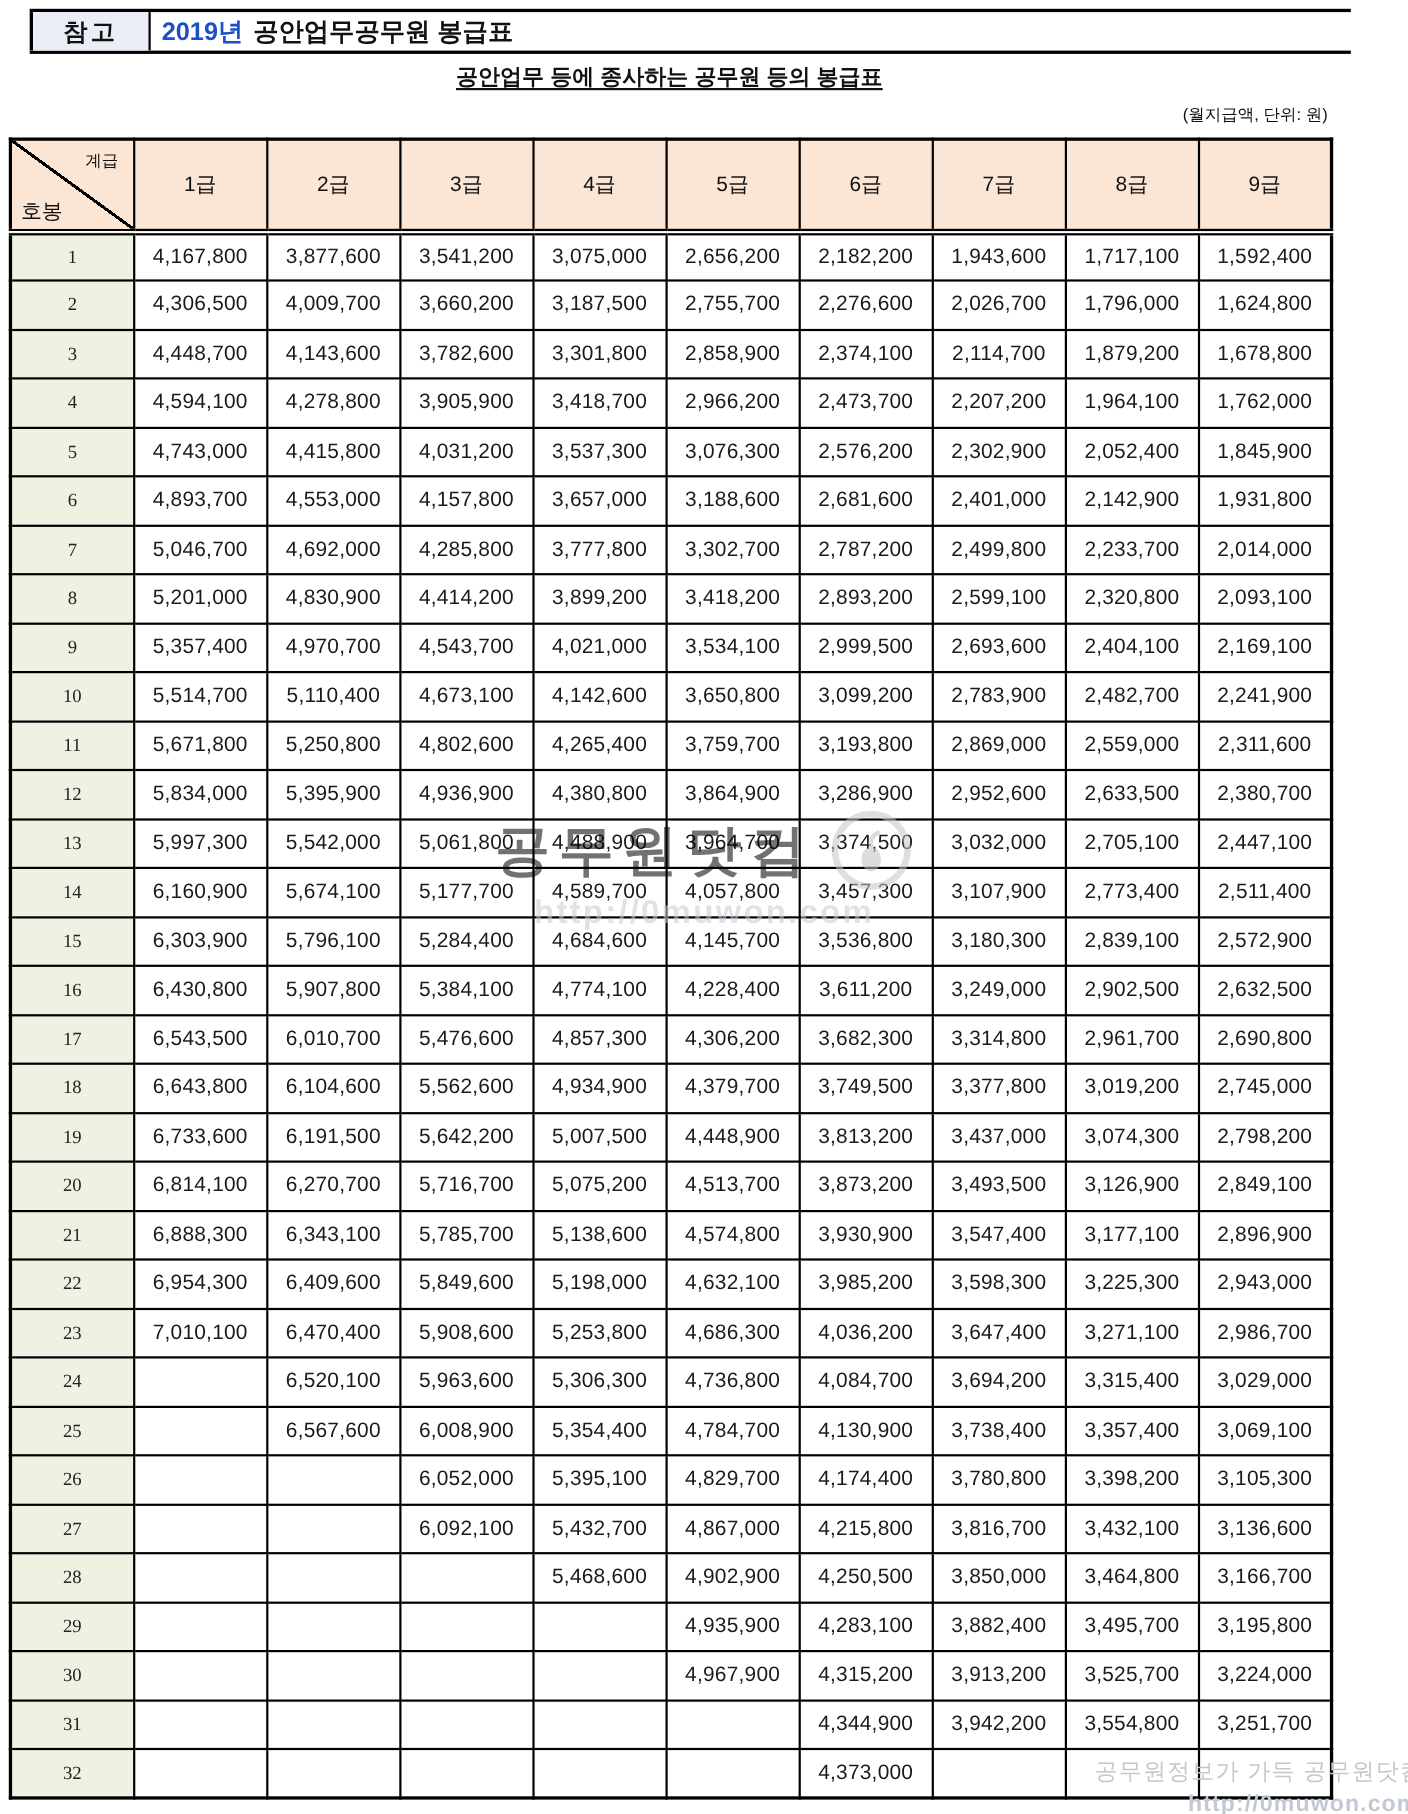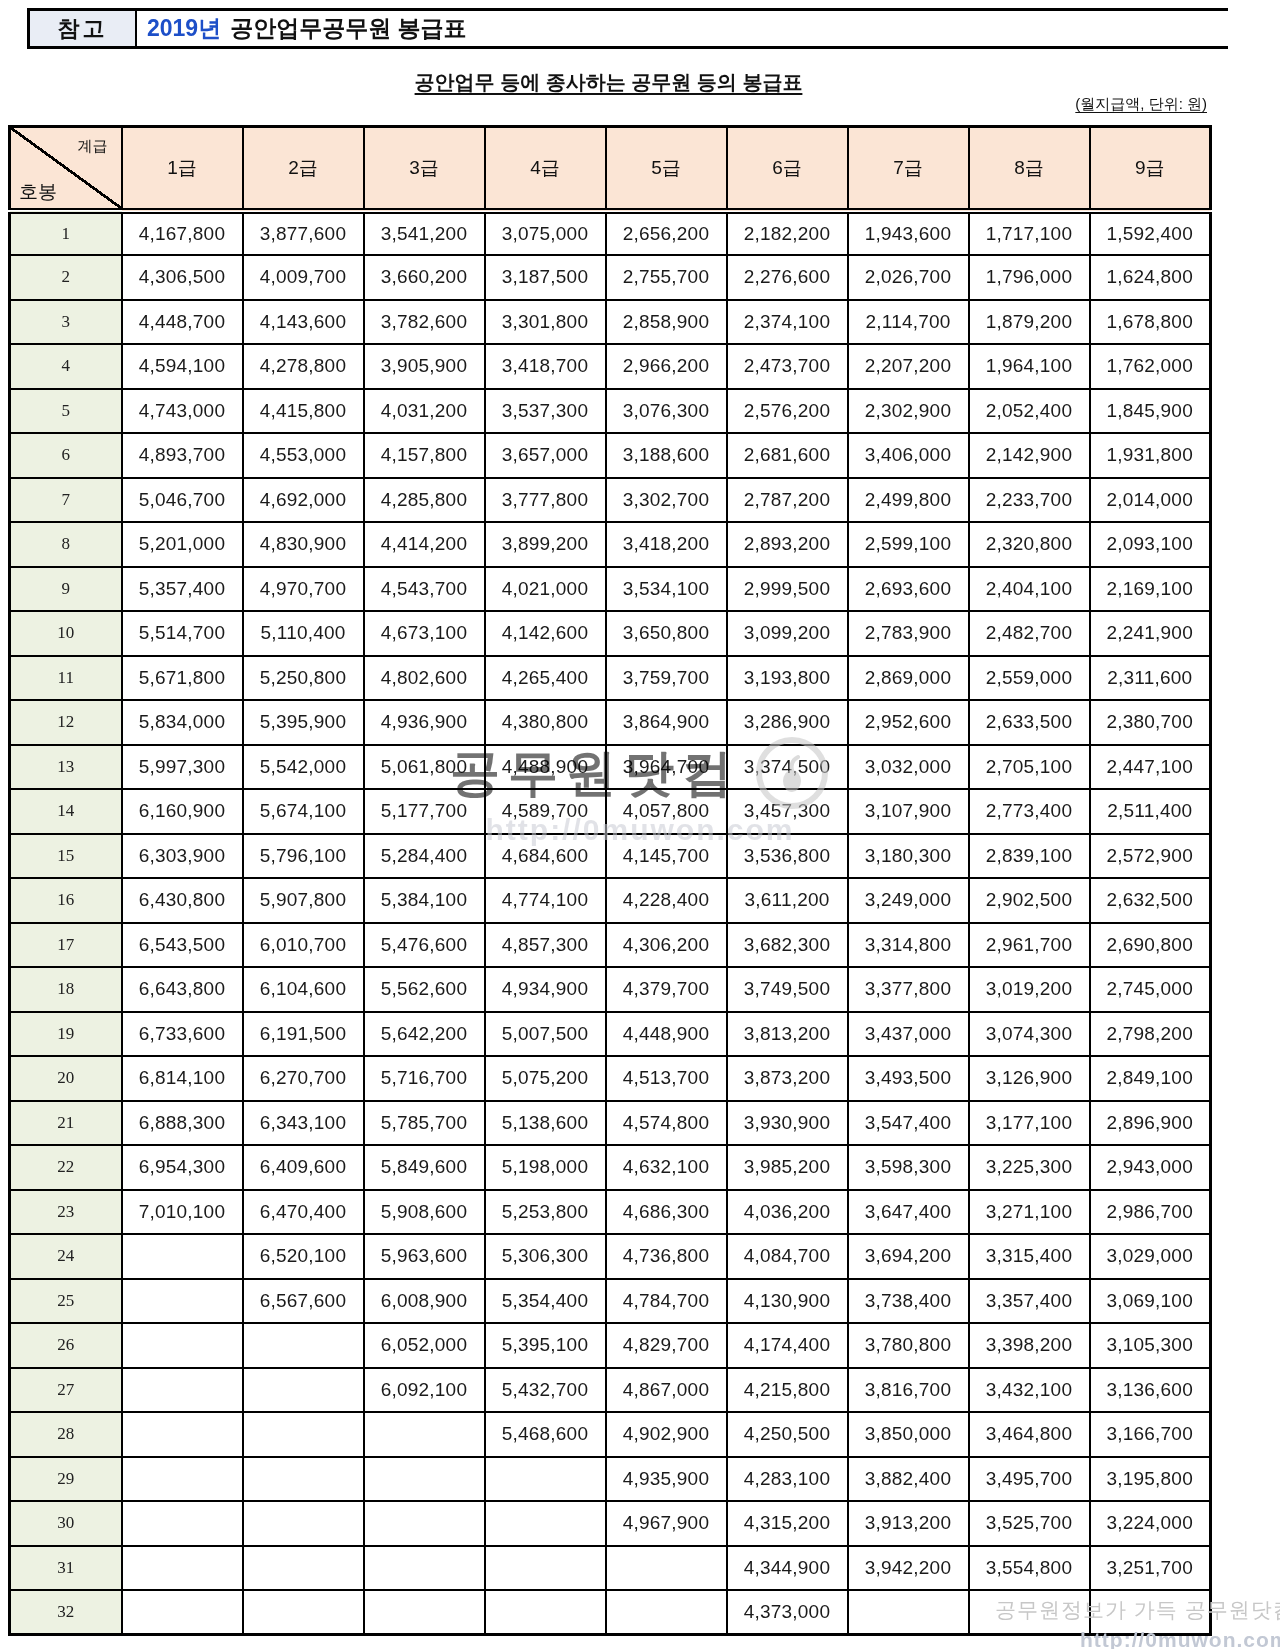--- a/index.html
+++ b/index.html
@@ -14,26 +14,26 @@
     display:flex; align-items:stretch; background:#fff;margin-left:19px;
   }
   .ref-box {
     width:110px; border-left:3px solid #000; border-right:2px solid #000;
     background:#e9edf5; display:flex; align-items:center; justify-content:center;
     font-size:22px; font-weight:bold; letter-spacing:3px;
   }
   .title-line { display:flex; align-items:center; padding-left:10px; font-size:23px; font-weight:bold; white-space:nowrap;justify-content:space-between; }
   .title-year { color:#1d4fc8; margin-right:9px; }
   .subtitle {
-    position:absolute; top:69px; left:8px; width:1201px; text-align:center;
+    position:absolute; top:56px; left:8px; width:1201px; text-align:center;
     font-size:20px; font-weight:bold; text-decoration:underline; text-underline-offset:4px;
   }
   .unit-note {
     position:absolute; top:95px; left:8px; width:1199px; text-align:right;
-    font-size:15px; text-decoration:underline; text-underline-offset:3px;
+    font-size:15px; text-underline-offset:3px;
   }
   table.salary-table {
     position:absolute; left:8px; top:125px; width:1201px;
     border-collapse:collapse; table-layout:fixed;
     border:3px solid #000;
   }
   .salary-table th, .salary-table td { border:2px solid #000; padding:0; }
   .salary-table thead th {
     height:84px; background:#fbe5d5; font-size:19px; font-weight:normal;
     text-align:center; vertical-align:middle; border-bottom:6px double #000;
@@ -184,21 +184,21 @@
           <td>1,845,900</td>
         </tr>
         <tr>
           <th>6</th>
           <td>4,893,700</td>
           <td>4,553,000</td>
           <td>4,157,800</td>
           <td>3,657,000</td>
           <td>3,188,600</td>
           <td>2,681,600</td>
-          <td>3,406,000</td>
+          <td>2,401,000</td>
           <td>2,142,900</td>
           <td>1,931,800</td>
         </tr>
         <tr>
           <th>7</th>
           <td>5,046,700</td>
           <td>4,692,000</td>
           <td>4,285,800</td>
           <td>3,777,800</td>
           <td>3,302,700</td>

